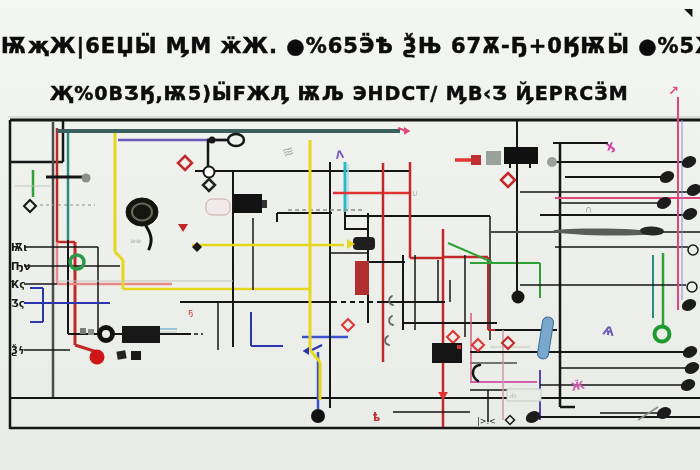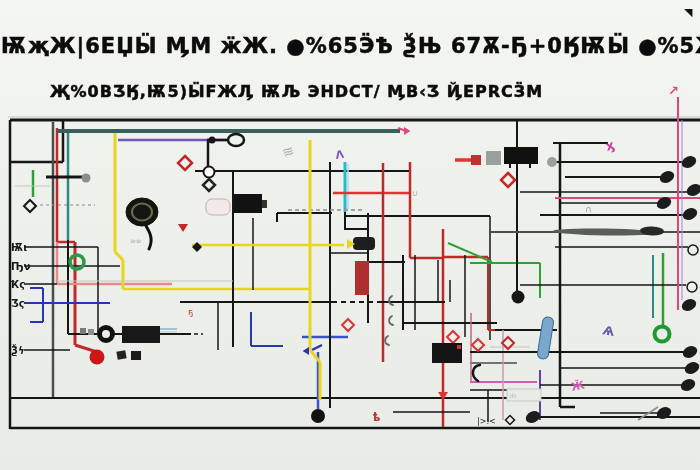--- a/index.html
+++ b/index.html
@@ -2,21 +2,21 @@
 <html><head>
 <meta charset="utf-8">
 <style>
   html,body{margin:0;padding:0;width:700px;height:470px;overflow:hidden;
     font-family:"DejaVu Sans",sans-serif;
     background:linear-gradient(180deg,#f4f6f1 0%,#eef1ec 35%,#e9ece6 100%);}
   .stage{position:relative;width:700px;height:470px;}
   .hline{position:absolute;white-space:nowrap;color:#0c0c0c;font-weight:800;
     -webkit-text-stroke:0.5px #0c0c0c;letter-spacing:1px;}
   #h1{left:1px;top:34px;font-size:21px;}
-  #h2{left:50px;top:82px;font-size:16px;}
+  #h2{left:50px;top:82px;font-size:19px;}
   svg{position:absolute;left:0;top:0;}
 </style>
 </head>
 <body>
 
 <div class="stage">
   <div id="h1" class="hline">ѬҗЖ|6EЏӸ ӍM ӝЖ.  ●%65ӬѢ ѮЊ  67Ѫ-Ҕ+0ӃѬӸ  ●%5Ӝ/ѬӇ</div>
   <div id="h2" class="hline">Җ%0BӠӃ,Ѭ5)ӸFЖӅ  ѬЉ  ЭHDCT/  ӍB‹Ӡ ҊEPRCӞM</div>
   <svg id="diag" width="700" height="470" viewBox="0 0 700 470">
     <g id="layer-wires">

